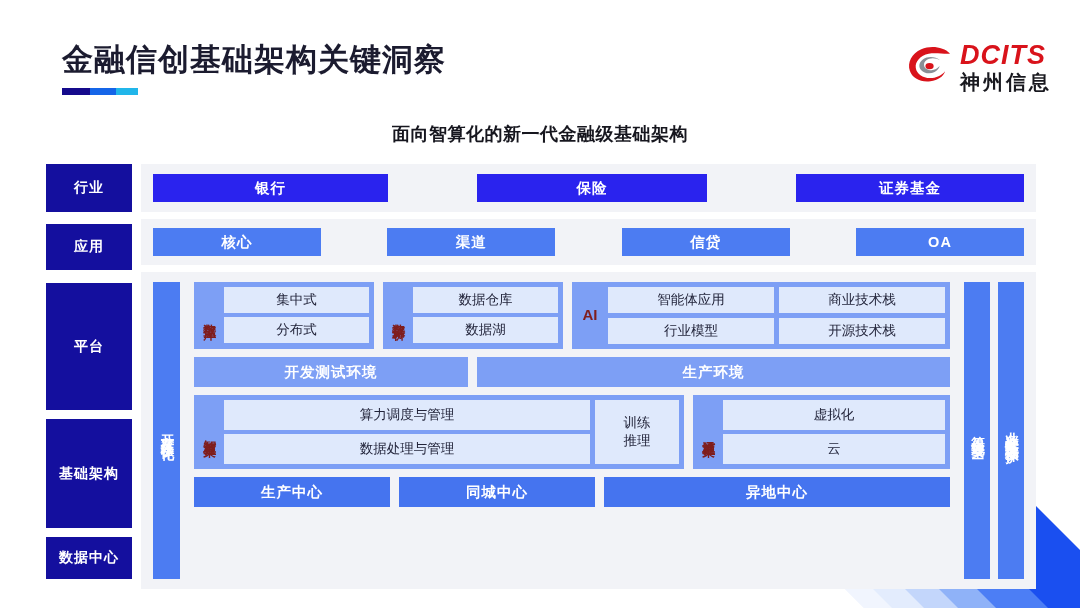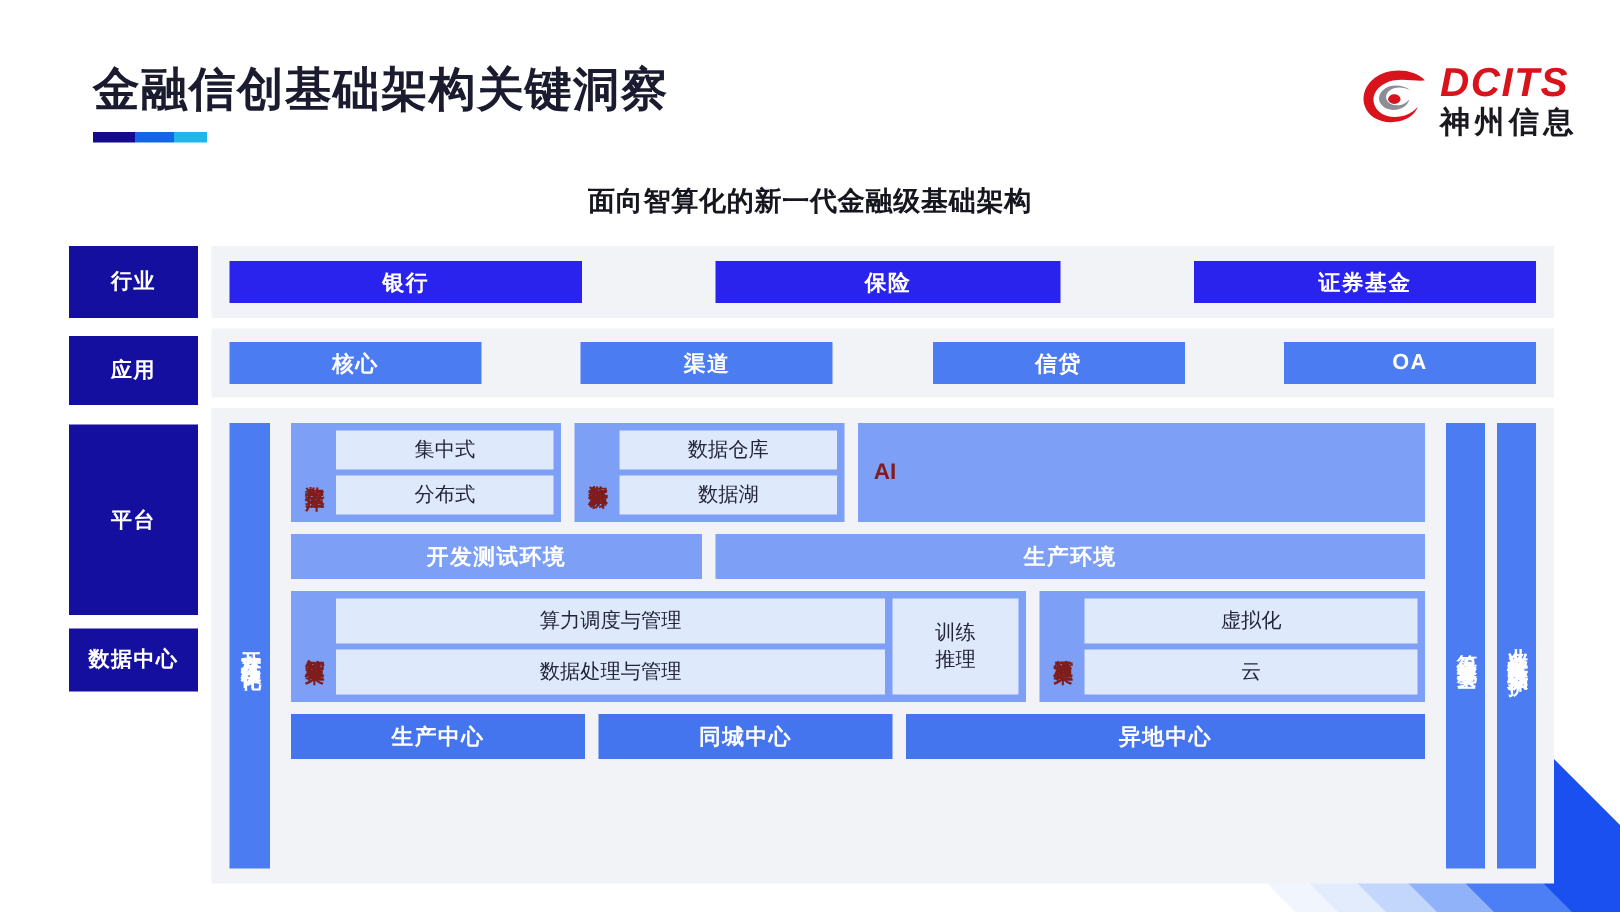--- a/index.html
+++ b/index.html
@@ -125,20 +125,21 @@
   </div>
 
   <div class="subtitle">面向智算化的新一代金融级基础架构</div>
 
   <div class="diagram">
 
     <div class="rail">
       <div class="rail-box rail-industry">行业</div>
       <div class="rail-box rail-app">应用</div>
       <div class="rail-box rail-platform">平台</div>
+      <div class="rail-box rail-infra">基础架构</div>
       <div class="rail-box rail-dc">数据中心</div>
     </div>
 
     <div class="stack">
 
       <div class="band band-industry">
         <div class="pill pill-industry" style="width:235px">银行</div>
         <div class="pill pill-industry" style="width:230px">保险</div>
         <div class="pill pill-industry" style="width:228px">证券基金</div>
       </div>
@@ -168,20 +169,26 @@
             <div class="group" style="width:180px">
               <div class="group-label">数据分析</div>
               <div class="group-cells">
                 <div class="cell">数据仓库</div>
                 <div class="cell">数据湖</div>
               </div>
             </div>
 
             <div class="group" style="flex:1">
               <div class="group-label group-label-h">AI</div>
+              <div class="group-cells group-cells-2col">
+                <div class="cell">智能体应用</div>
+                <div class="cell">商业技术栈</div>
+                <div class="cell">行业模型</div>
+                <div class="cell">开源技术栈</div>
+              </div>
             </div>
           </div>
 
           <div class="row">
             <div class="wide-bar" style="width:274px">开发测试环境</div>
             <div class="wide-bar" style="flex:1">生产环境</div>
           </div>
 
           <div class="row">
             <div class="group" style="flex:1">

